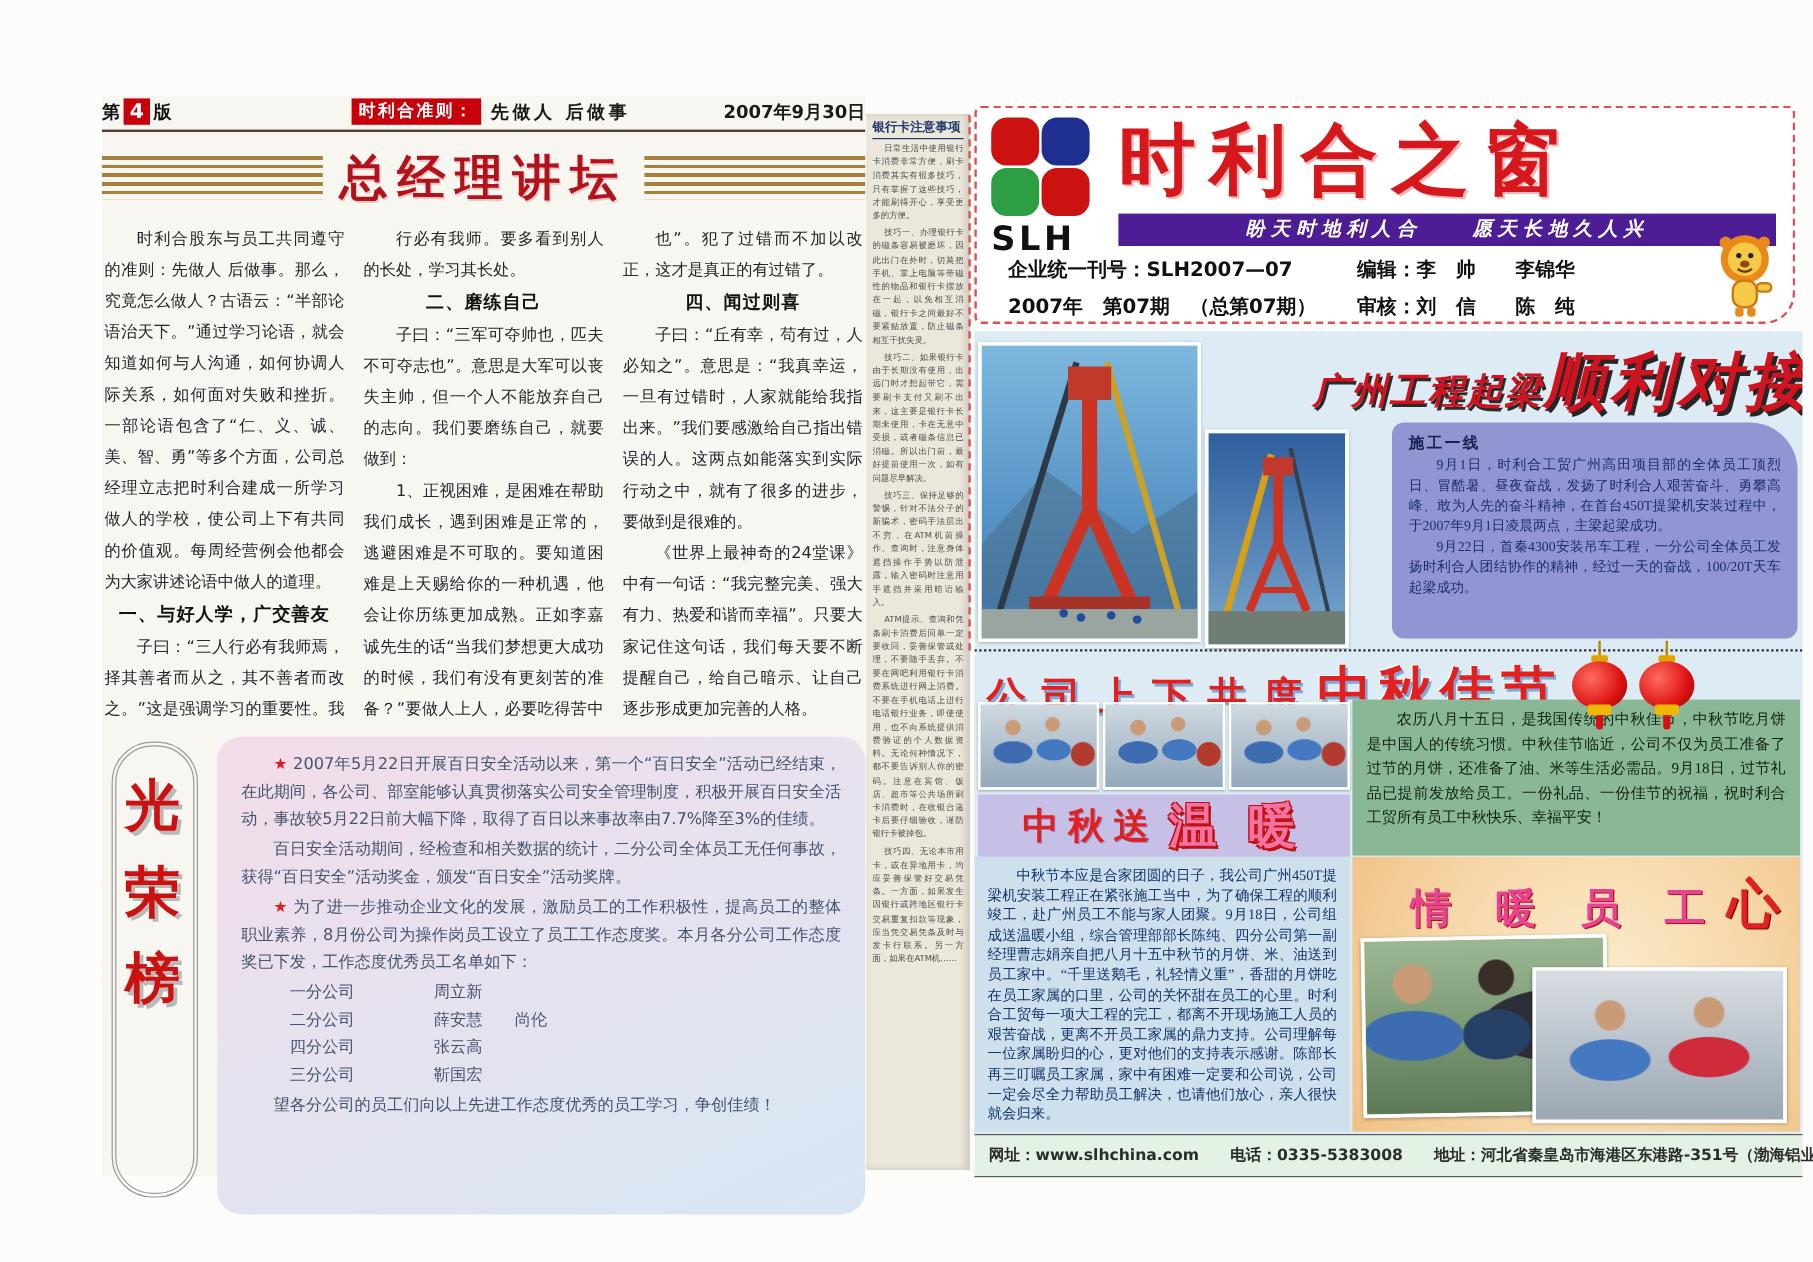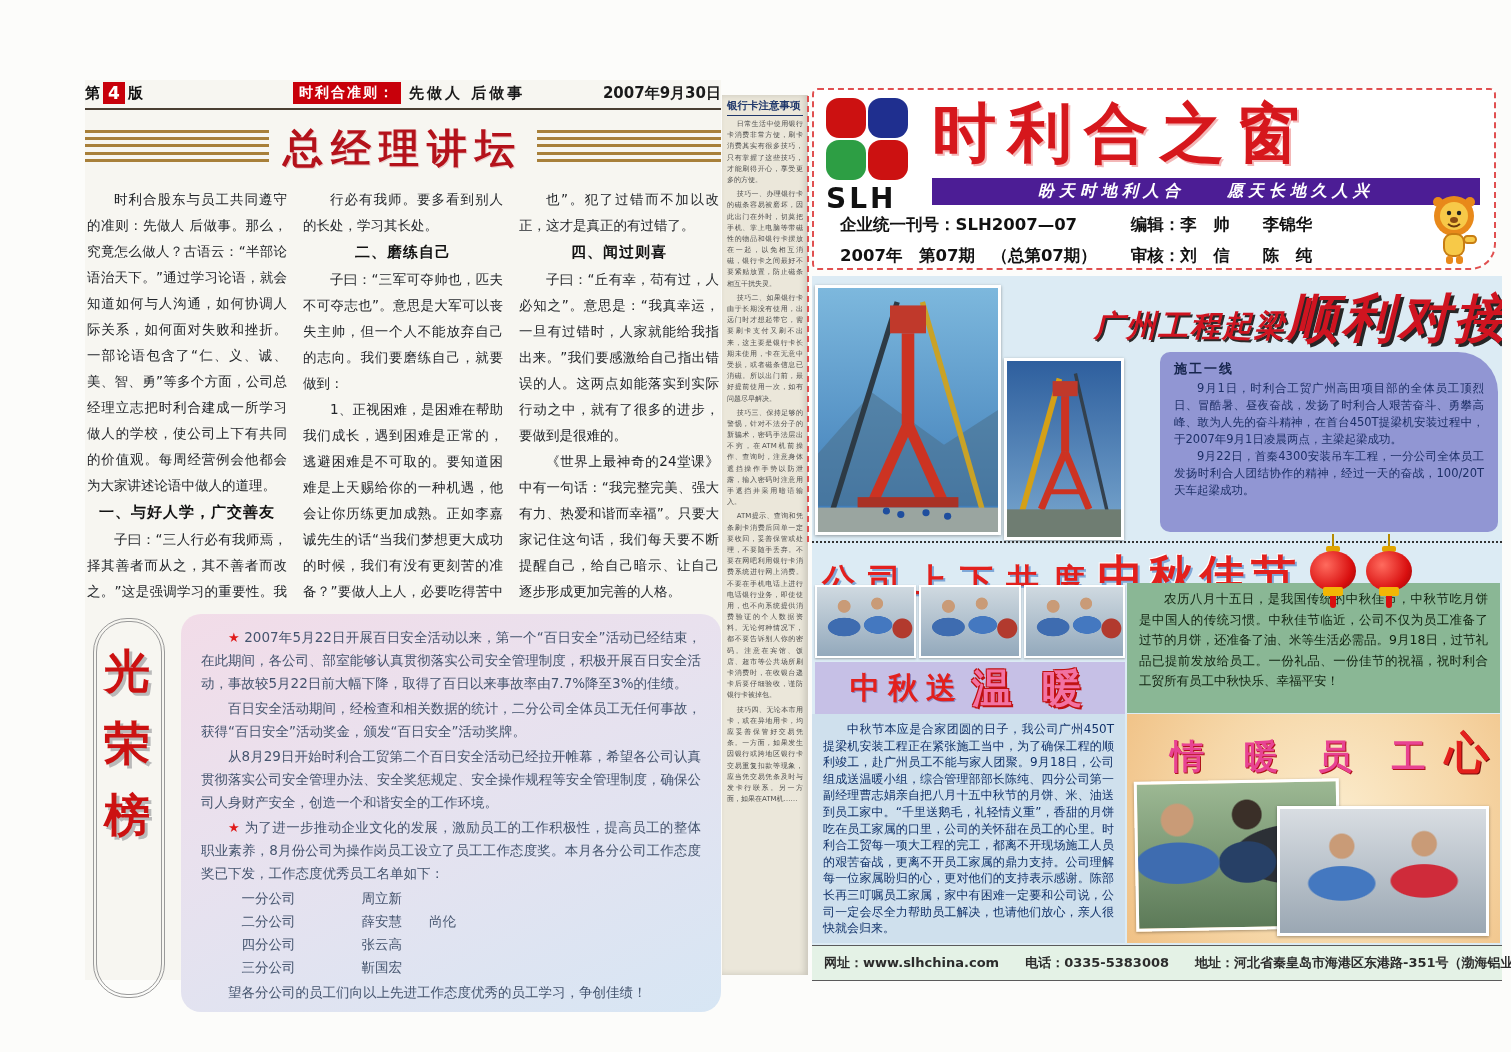--- a/index.html
+++ b/index.html
@@ -65,21 +65,21 @@
   .slh-text{font-size:28px;font-weight:900;color:#111;letter-spacing:3px;margin-top:2px;}
   .mast-title{position:absolute;left:118px;top:0px;font-size:64px;font-weight:900;color:#d6171c;
               letter-spacing:12px;white-space:nowrap;text-shadow:2px 2px 0 #f3b7b7;}
   .mast-slogan{position:absolute;left:118px;top:88px;width:548px;height:27px;background:#4c1d95;
                color:#fff;font-size:16px;font-weight:bold;font-style:italic;letter-spacing:5px;
                display:flex;align-items:center;justify-content:center;white-space:nowrap;}
   .mast-info{position:absolute;left:26px;top:124px;display:flex;gap:34px;}
   .mi-col{display:flex;flex-direction:column;gap:9px;font-size:16.5px;font-weight:bold;color:#111;white-space:nowrap;}
   .lion{position:absolute;right:6px;bottom:2px;width:64px;height:76px;}
 
-  .rp-main{position:absolute;left:0;top:188px;width:690px;height:669px;background:#dcebf4;overflow:hidden;}
+  .rp-main{position:absolute;left:0;top:188px;width:690px;height:669px;background:#dcebf4;overflow:hidden;font-family:Liberation Serif, serif;}
   .photo{position:absolute;border:3px solid #fff;box-shadow:0 1px 3px rgba(0,0,0,.35);box-sizing:border-box;}
 
   .headline1{position:absolute;left:282px;top:8px;width:404px;white-space:nowrap;}
   .hl-small{font-size:30px;font-weight:900;color:#cf1420;text-shadow:2px 2px 0 #2b2b2b;
             font-style:italic;letter-spacing:2px;}
   .hl-big{font-size:52px;font-weight:900;color:#cf1420;text-shadow:3px 3px 0 #262626;
           font-style:italic;letter-spacing:4px;}
 
   .sgx-box{position:absolute;left:348px;top:76px;width:338px;height:180px;background:#9196d3;
            border-radius:10px 40px 10px 10px;padding:8px 14px;box-sizing:border-box;
@@ -204,21 +204,20 @@
         <div class="bracket-frame"></div>
         <div class="honor-chars">
           <span>光</span>
           <span>荣</span>
           <span>榜</span>
         </div>
       </div>
       <div class="honor-box">
         <p><span class="star">★</span> <span>2007年5月22日开展百日安全活动以来，第一个“百日安全”活动已经结束，在此期间，各公司、部室能够认真贯彻落实公司安全管理制度，积极开展百日安全活动，事故较5月22日前大幅下降，取得了百日以来事故率由7.7%降至3%的佳绩。</span></p>
         <p>百日安全活动期间，经检查和相关数据的统计，二分公司全体员工无任何事故，获得“百日安全”活动奖金，颁发“百日安全”活动奖牌。</p>
-        <p>从8月29日开始时利合工贸第二个百日安全活动已经拉开帷幕，希望各公司认真贯彻落实公司安全管理办法、安全奖惩规定、安全操作规程等安全管理制度，确保公司人身财产安全，创造一个和谐安全的工作环境。</p>
         <p><span class="star">★</span> <span>为了进一步推动企业文化的发展，激励员工的工作积极性，提高员工的整体职业素养，8月份公司为操作岗员工设立了员工工作态度奖。本月各分公司工作态度奖已下发，工作态度优秀员工名单如下：</span></p>
         <div class="honor-list">
           <div class="hl-row">
             <span class="hl-company">一分公司</span>
             <span>周立新</span>
           </div>
           <div class="hl-row">
             <span class="hl-company">二分公司</span>
             <span>薛安慧　　尚伦</span>
           </div>

